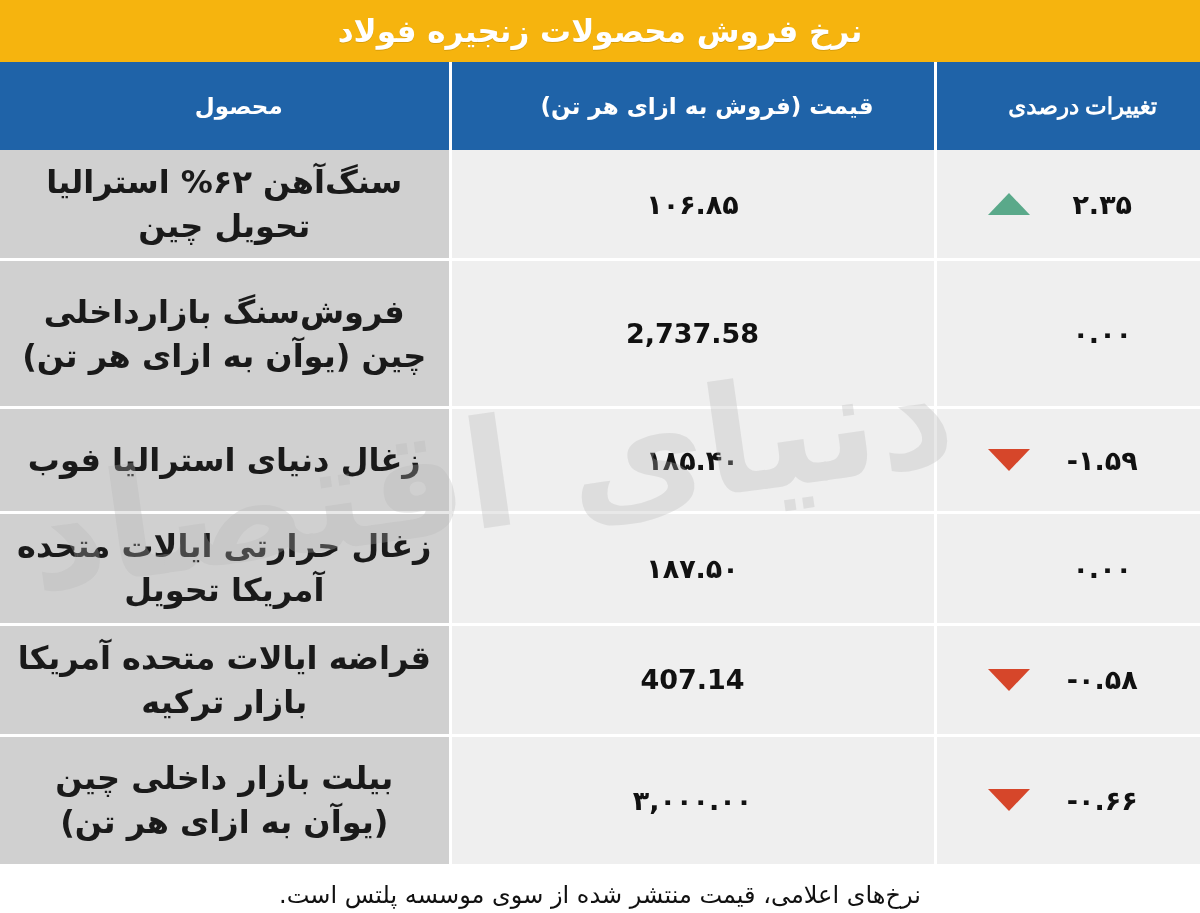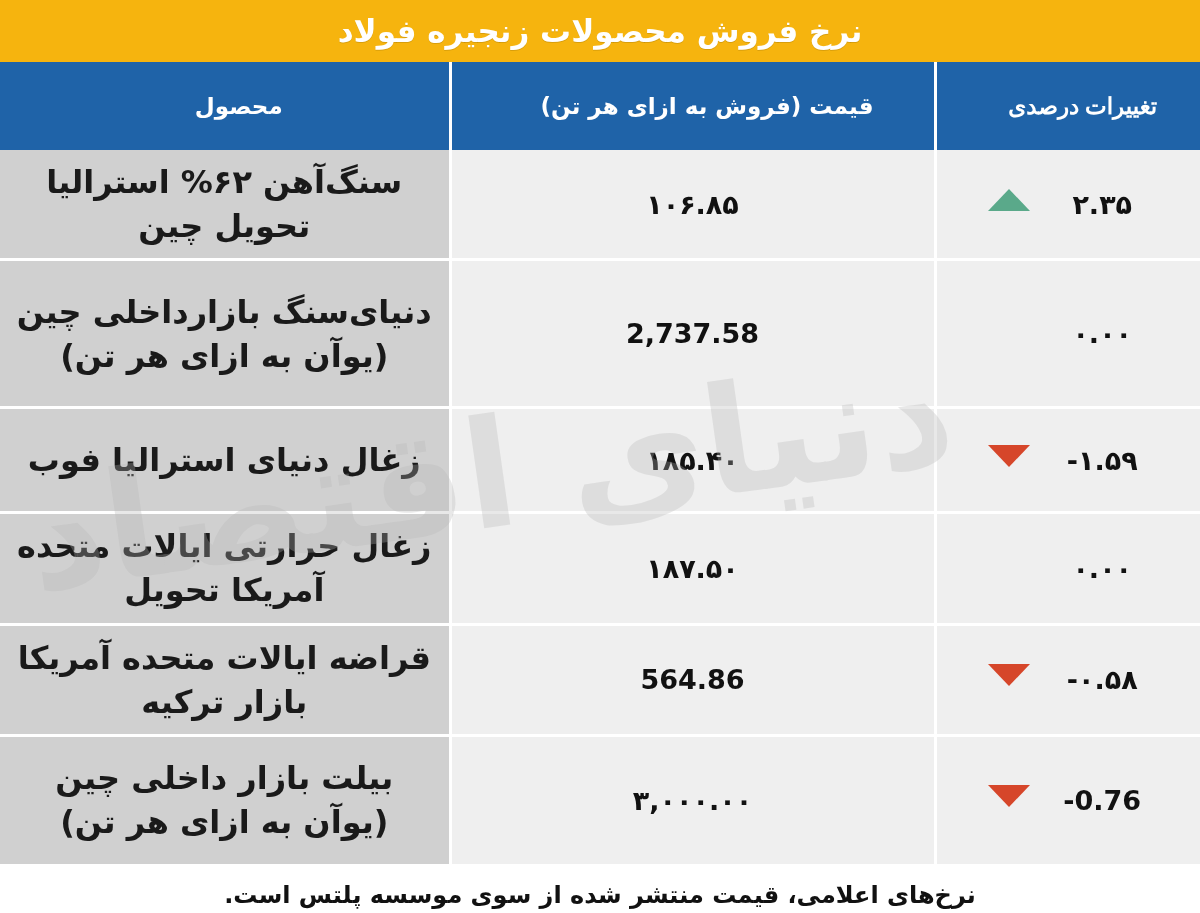--- a/index.html
+++ b/index.html
@@ -93,20 +93,21 @@
   td.change {
     background: #efefef;
     color: #111111;
     font-size: 27px;
     font-weight: bold;
     text-align: center;
     padding: 10px 6px;
   }
   .change-inner {
     display: flex;
+    align-items: center;
     justify-content: center;
     gap: 26px;
     direction: ltr;
   }
   .chg-val { min-width: 92px; text-align: center; }
   .arrow {
     width: 0; height: 0;
     display: inline-block;
   }
   .arrow.up {
@@ -125,21 +126,21 @@
   
   .footer-bar {
     height: 56px;
     background: #ffffff;
     display: flex;
     align-items: center;
     justify-content: center;
   }
   .footer-bar .footer-text {
     font-size: 24px;
-    font-weight: bold;
+    font-weight: normal;
     color: #111111;
   }
   
   .watermark {
     position: absolute;
     left: 140px;
     top: 360px;
     width: 700px;
     height: 230px;
     pointer-events: none;
@@ -191,21 +192,21 @@
         <td class="prod">سنگ‌آهن ۶۲% استرالیا تحویل چین</td>
       </tr>
       <tr style="height:148px;">
         <td class="change">
           <div class="change-inner">
             <span class="arrow none"></span>
             <span class="chg-val">۰.۰۰</span>
           </div>
         </td>
         <td class="price">2,737.58</td>
-        <td class="prod">دنیای‌سنگ بازارداخلی چین (یوآن به ازای هر تن)</td>
+        <td class="prod">فروش‌سنگ بازارداخلی چین (یوآن به ازای هر تن)</td>
       </tr>
       <tr style="height:105px;">
         <td class="change">
           <div class="change-inner">
             <span class="arrow down"></span>
             <span class="chg-val">-۱.۵۹</span>
           </div>
         </td>
         <td class="price">۱۸۵.۴۰</td>
         <td class="prod">زغال دنیای استرالیا فوب</td>
@@ -220,28 +221,28 @@
         <td class="price">۱۸۷.۵۰</td>
         <td class="prod">زغال حرارتی ایالات متحده آمریکا تحویل</td>
       </tr>
       <tr style="height:107px;">
         <td class="change">
           <div class="change-inner">
             <span class="arrow down"></span>
             <span class="chg-val">-۰.۵۸</span>
           </div>
         </td>
-        <td class="price">564.86</td>
+        <td class="price">407.14</td>
         <td class="prod">قراضه ایالات متحده آمریکا بازار ترکیه</td>
       </tr>
       <tr style="height:130px;">
         <td class="change">
           <div class="change-inner">
             <span class="arrow down"></span>
-            <span class="chg-val">-0.76</span>
+            <span class="chg-val">-۰.۶۶</span>
           </div>
         </td>
         <td class="price">۳,۰۰۰.۰۰</td>
         <td class="prod">بیلت بازار داخلی چین (یوآن به ازای هر تن)</td>
       </tr>
     </tbody>
   </table>
 
   <div class="footer-bar">
     <div class="footer-text">نرخ‌های اعلامی، قیمت منتشر شده از سوی موسسه پلتس است.</div>

